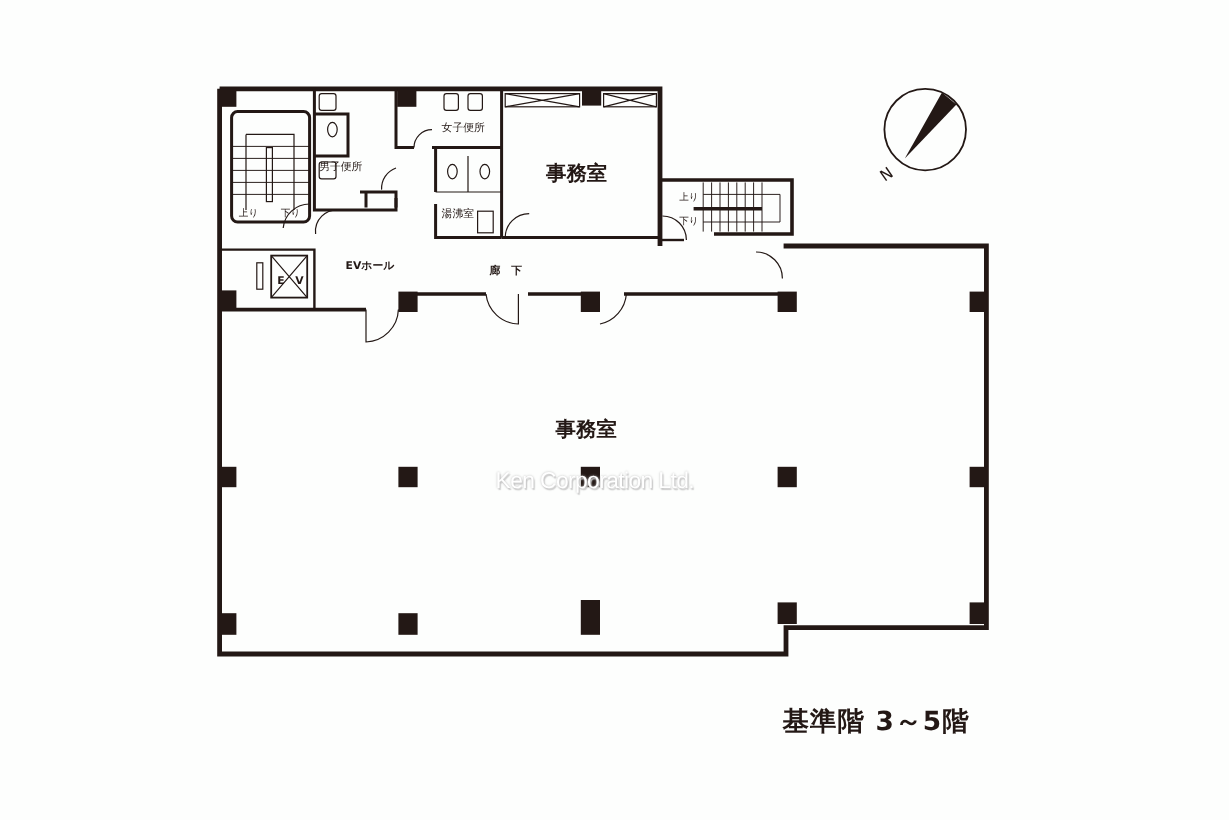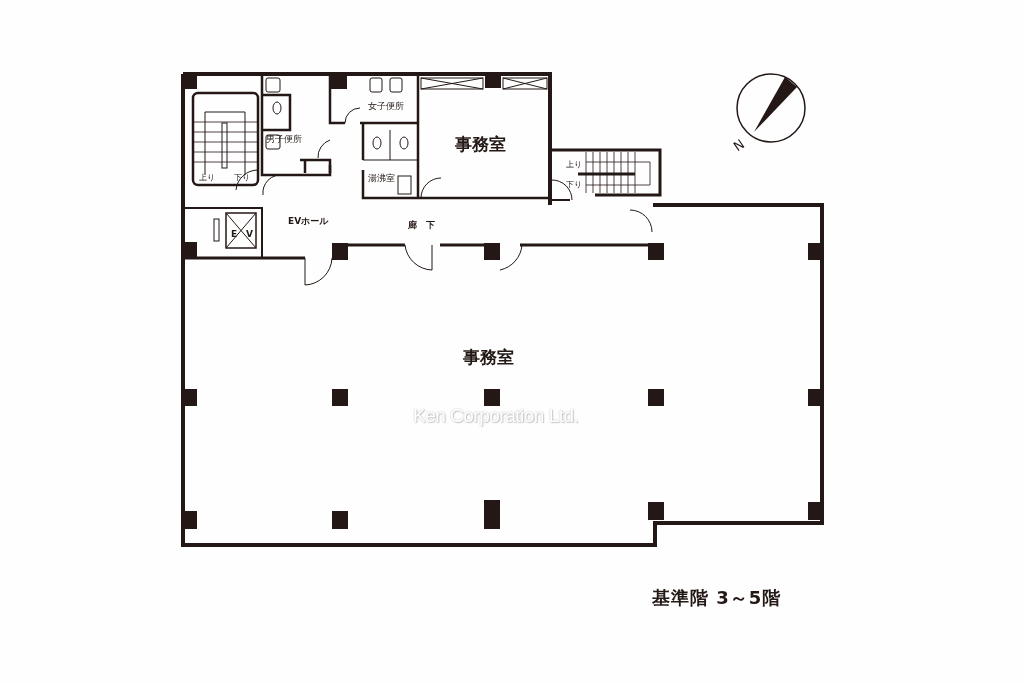--- a/index.html
+++ b/index.html
@@ -1,22 +1,22 @@
 <!DOCTYPE html>
 <html><head>
 <meta charset="utf-8">
 <style>
   html, body { margin: 0; padding: 0; background: #fdfefd; }
   body { width: 1024px; height: 683px; position: relative; overflow: hidden;
          font-family: "DejaVu Sans", sans-serif; }
   svg { position: absolute; left: 0; top: 0; }
   .lbl { font-family: "DejaVu Sans", sans-serif; fill: #231815; }
-  .title { position: absolute; left: 652px; top: 586px; font-size: 18px; font-weight: bold;
+  .title { position: absolute; left: 652px; top: 586px; font-size: 22px; font-weight: bold;
            color: #231815; font-family: "DejaVu Sans", sans-serif; letter-spacing: 1px; }
-  .wm { position: absolute; left: 413px; top: 405px; font-size: 19px; color: #ffffff;
+  .wm { position: absolute; left: 413px; top: 391px; font-size: 19px; color: #ffffff;
         text-shadow: 0 0 2px #bbb, 1px 1px 1px #ccc; font-family: "Liberation Sans", sans-serif;
         letter-spacing: -0.5px; }
 </style>
 </head>
 <body>
 
 <svg width="1024" height="683" viewBox="0 0 1024 683">
   <g fill="none" stroke="#231815">
 
     <path stroke-width="4" d="M183,74 L183,545 L655,545 L655,523 L822,523 L822,205 L653,205"></path>

